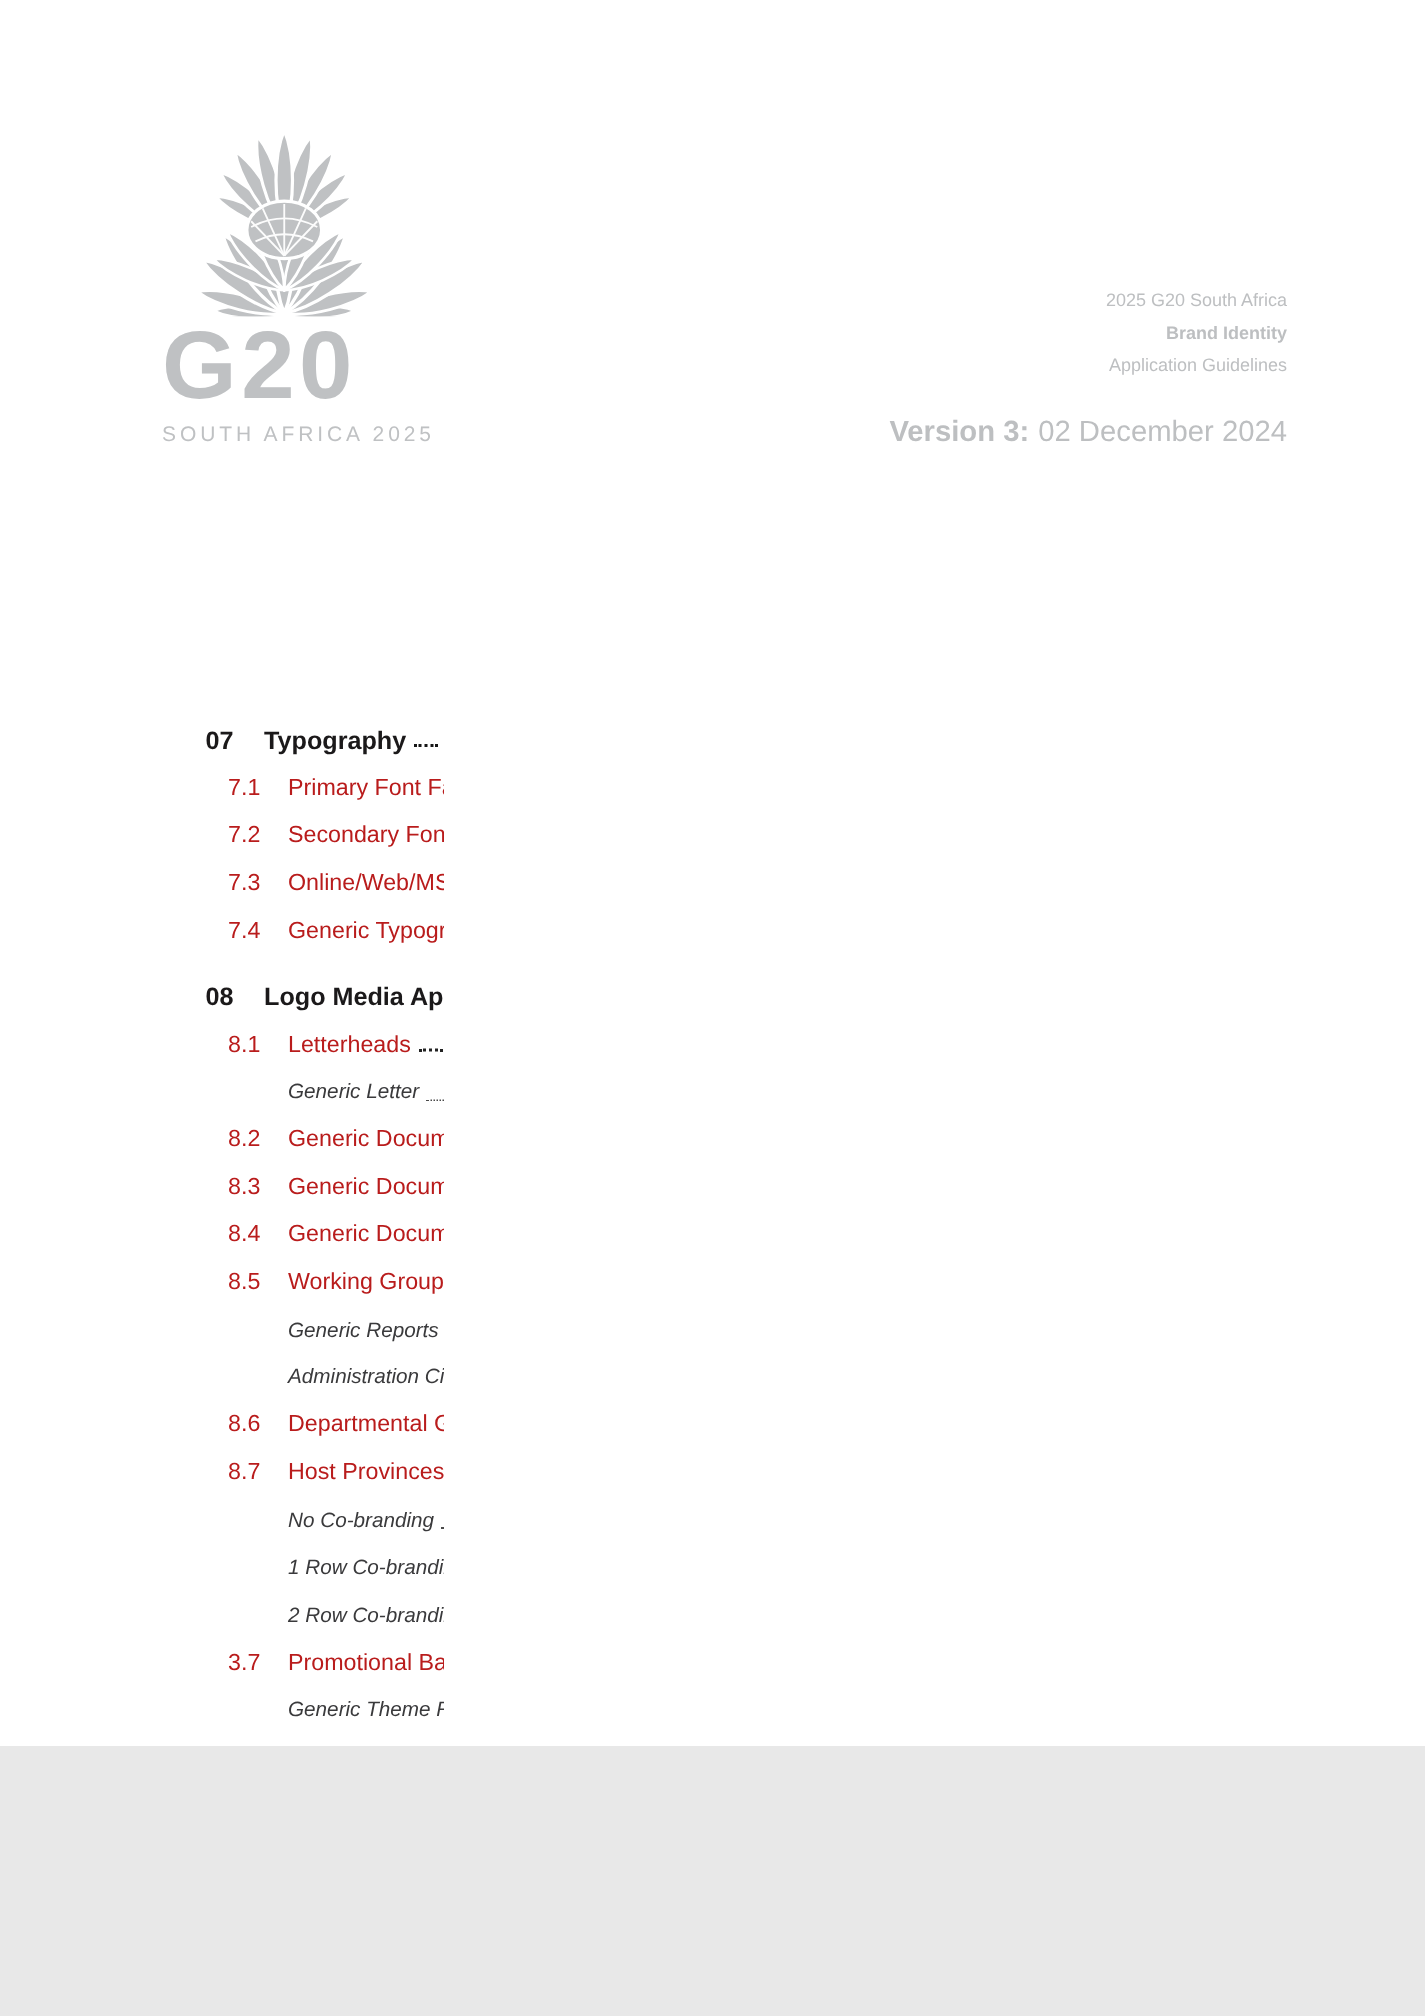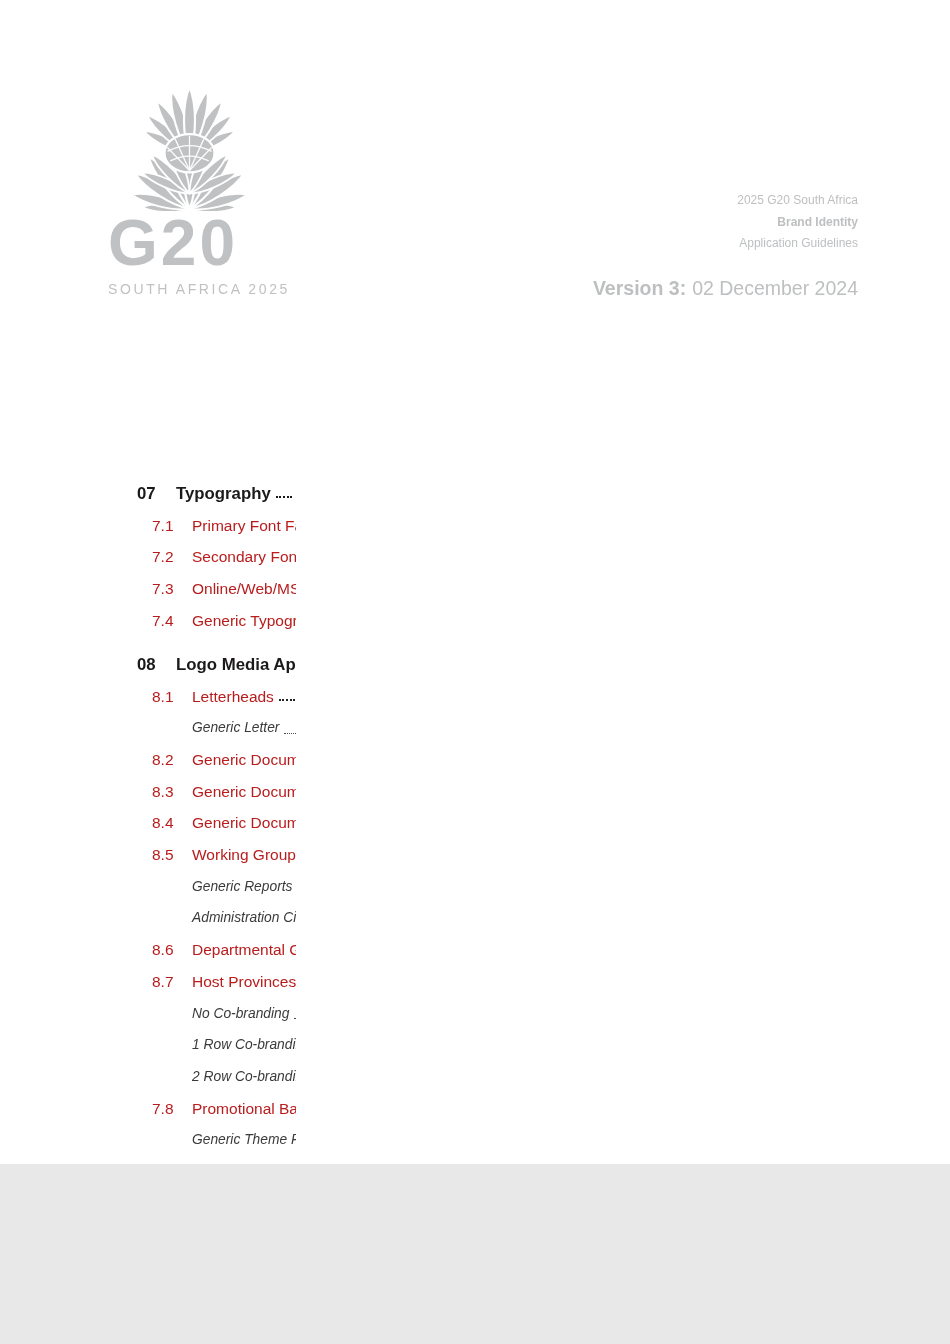--- a/index.html
+++ b/index.html
@@ -260,21 +260,21 @@
       <span class="title">1 Row Co-branding</span>
       <span class="dots"></span>
       <span class="page">42</span>
     </div>
     <div class="row sub">
       <span class="title">2 Row Co-branding</span>
       <span class="dots"></span>
       <span class="page">44</span>
     </div>
     <div class="row item">
-      <span class="num">7.8</span>
+      <span class="num">3.7</span>
       <span class="title">Promotional Banners</span>
       <span class="dots"></span>
       <span class="page">46</span>
     </div>
     <div class="row sub">
       <span class="title">Generic Theme Roll-Up</span>
       <span class="dots"></span>
       <span class="page">46</span>
     </div>
     <div class="row sub">

